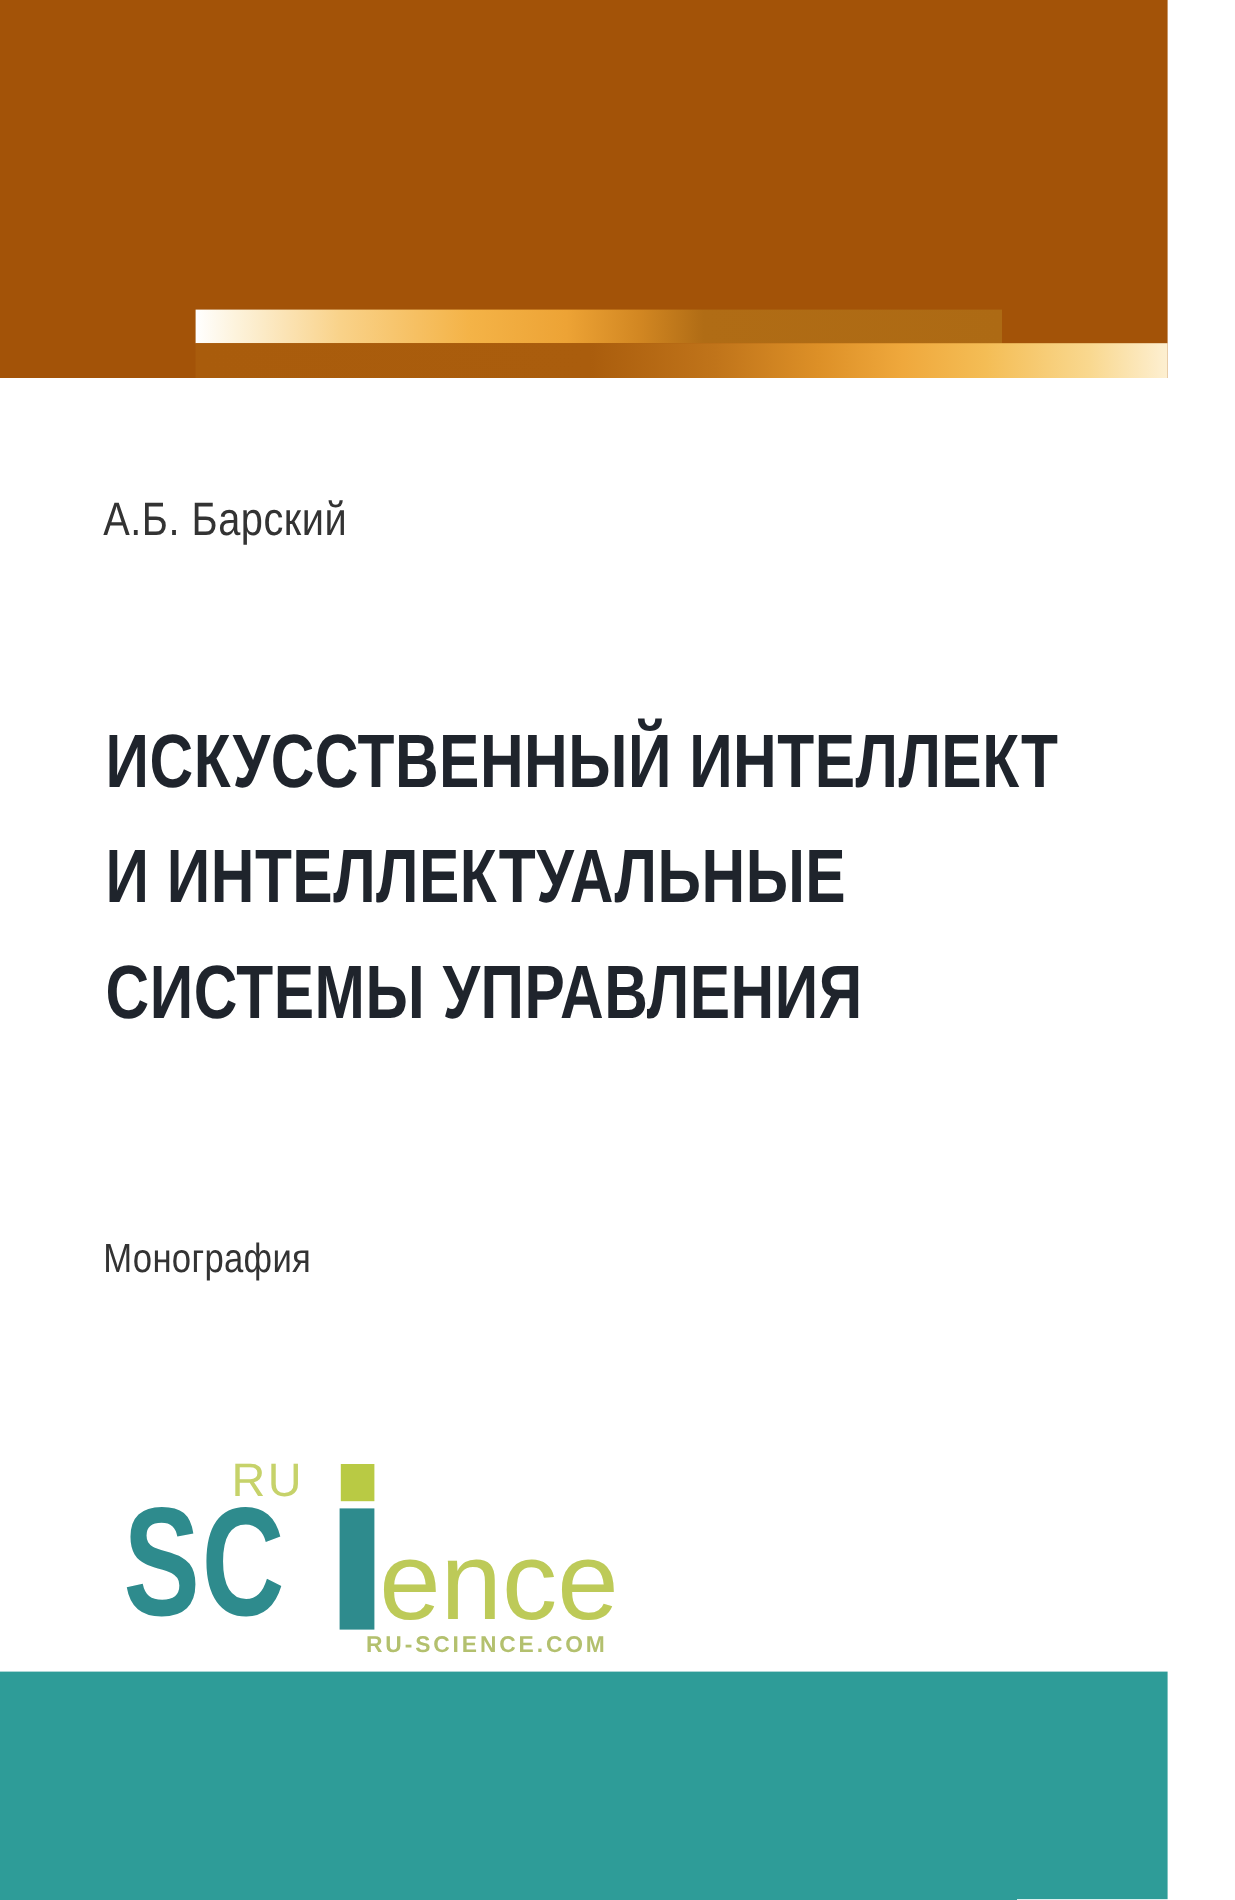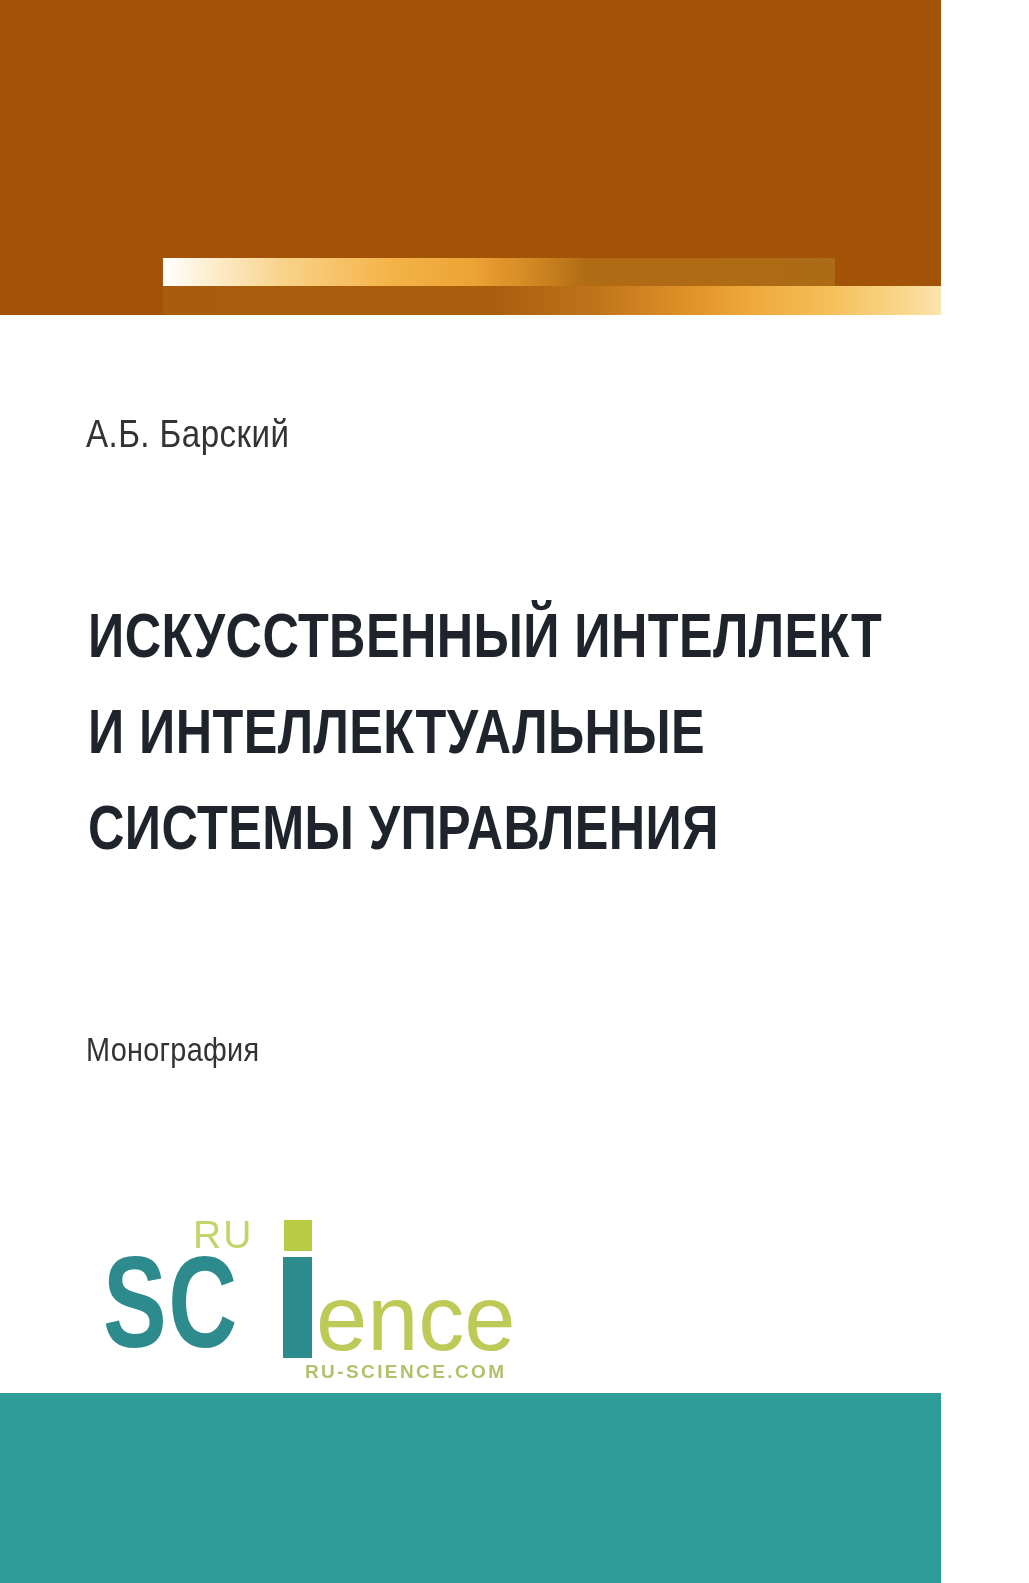--- a/index.html
+++ b/index.html
@@ -2,20 +2,21 @@
 <html style="--band-brown: #A35308; --stripe-gold: #F4B347; --stripe-flat-brown: #AD6A14; --title-text: #1F242C; --text-dark: #333333; --teal: #2E9C98; --sci-teal: #2E8B8D; --logo-green: #B9CA44; --ence-green: #BDCA58; --ru-green: #C6D26A; --site-green: #B3C06E;"><head>
 <meta charset="utf-8">
 <style>
   html,body{margin:0;padding:0;background:#ffffff;}
   .cover{
     position:relative;
     width:941px;height:1583px;
     background:#ffffff;
     overflow:hidden;
     font-family:"Liberation Sans", sans-serif;
+    padding-left:32px;
   }
   
   .top-band{
     position:absolute;left:0;top:0;width:1029px;height:315px;
     background:var(--band-brown,#A35308);
   }
   .stripe-upper{
     position:absolute;left:163px;top:258px;width:672px;height:28px;
     background:linear-gradient(90deg,
       #ffffff 0%, #fdf3dc 5%, #f9d289 18%, #f4b347 34%,

